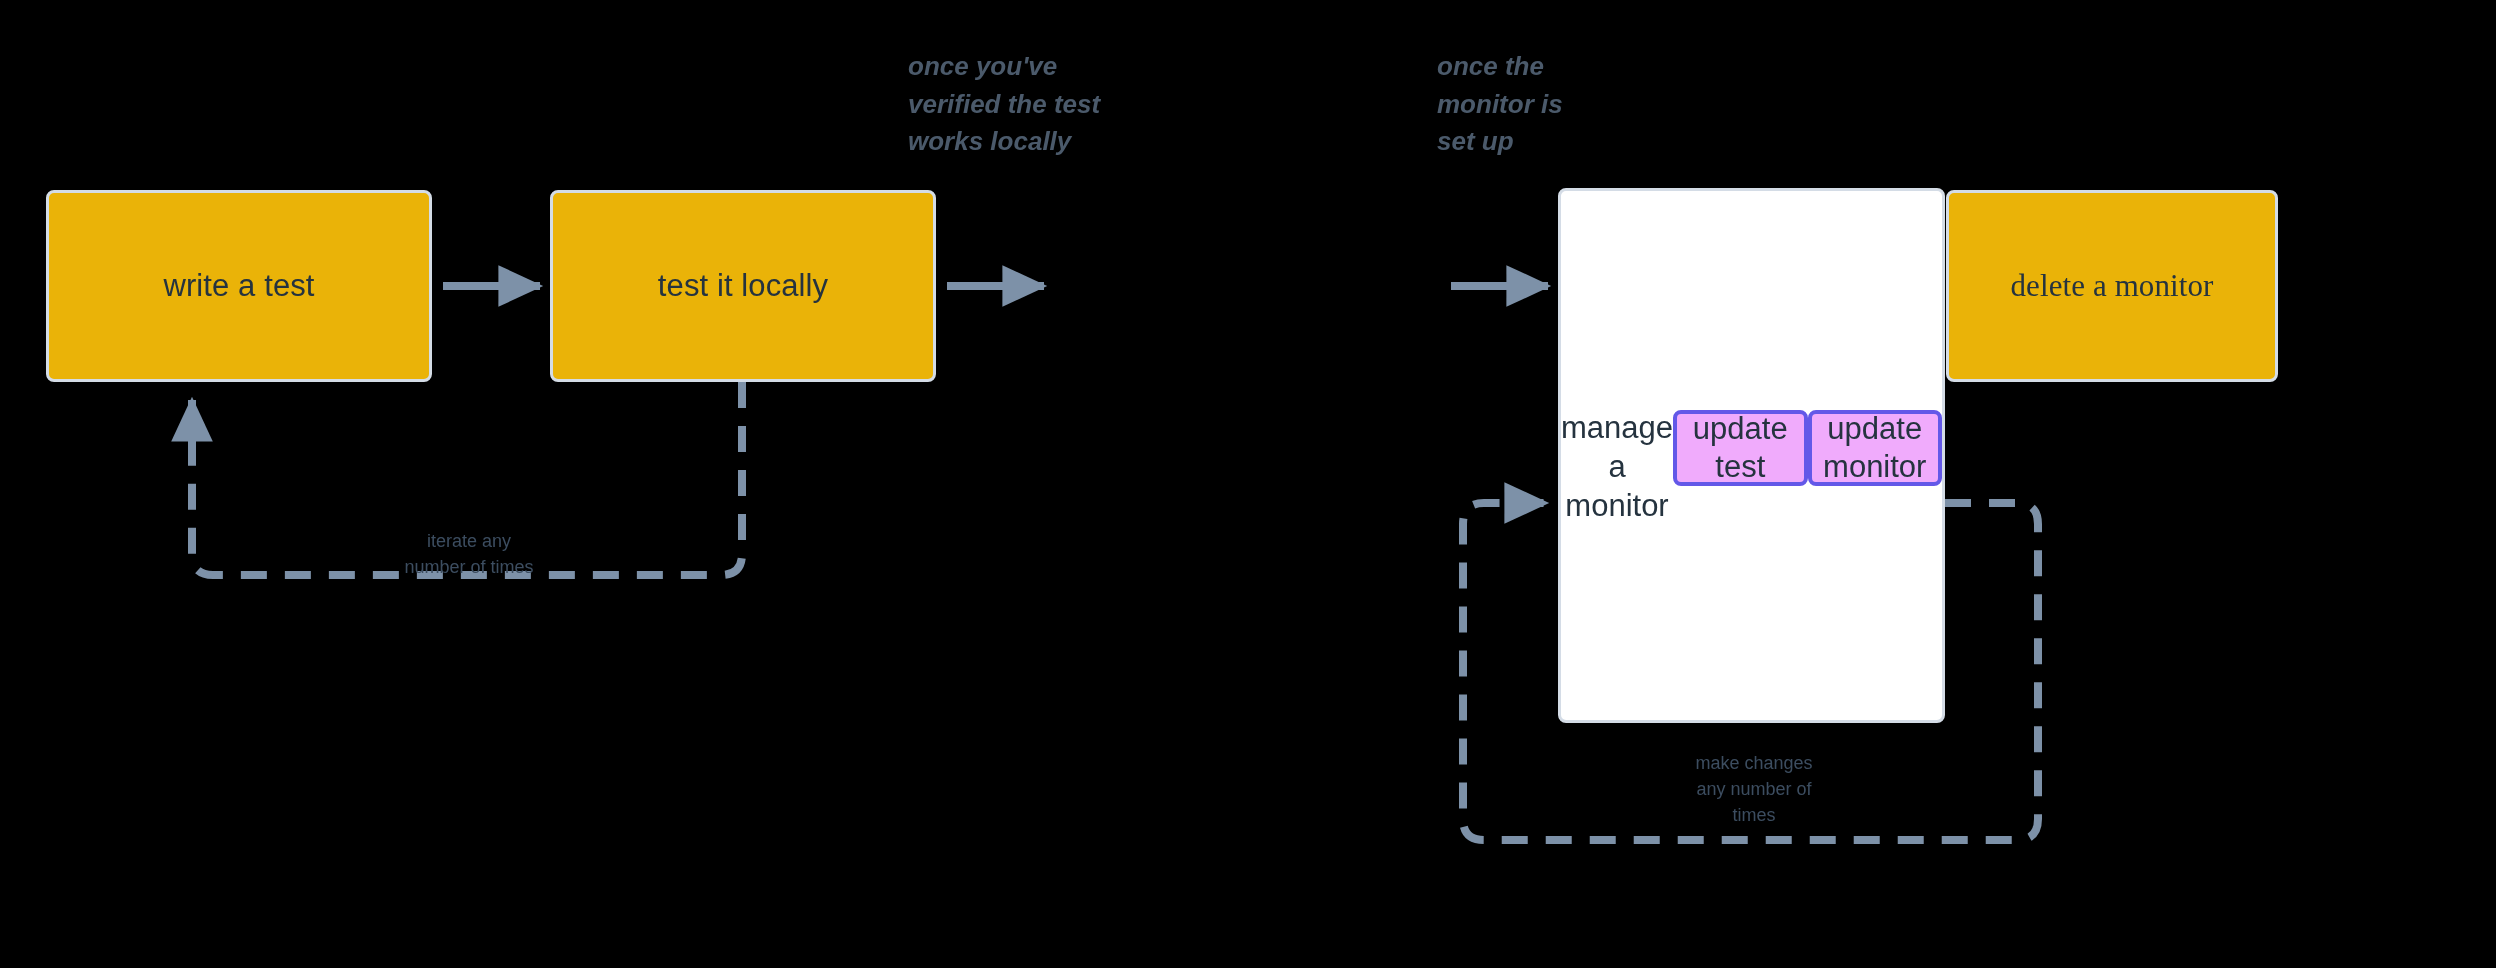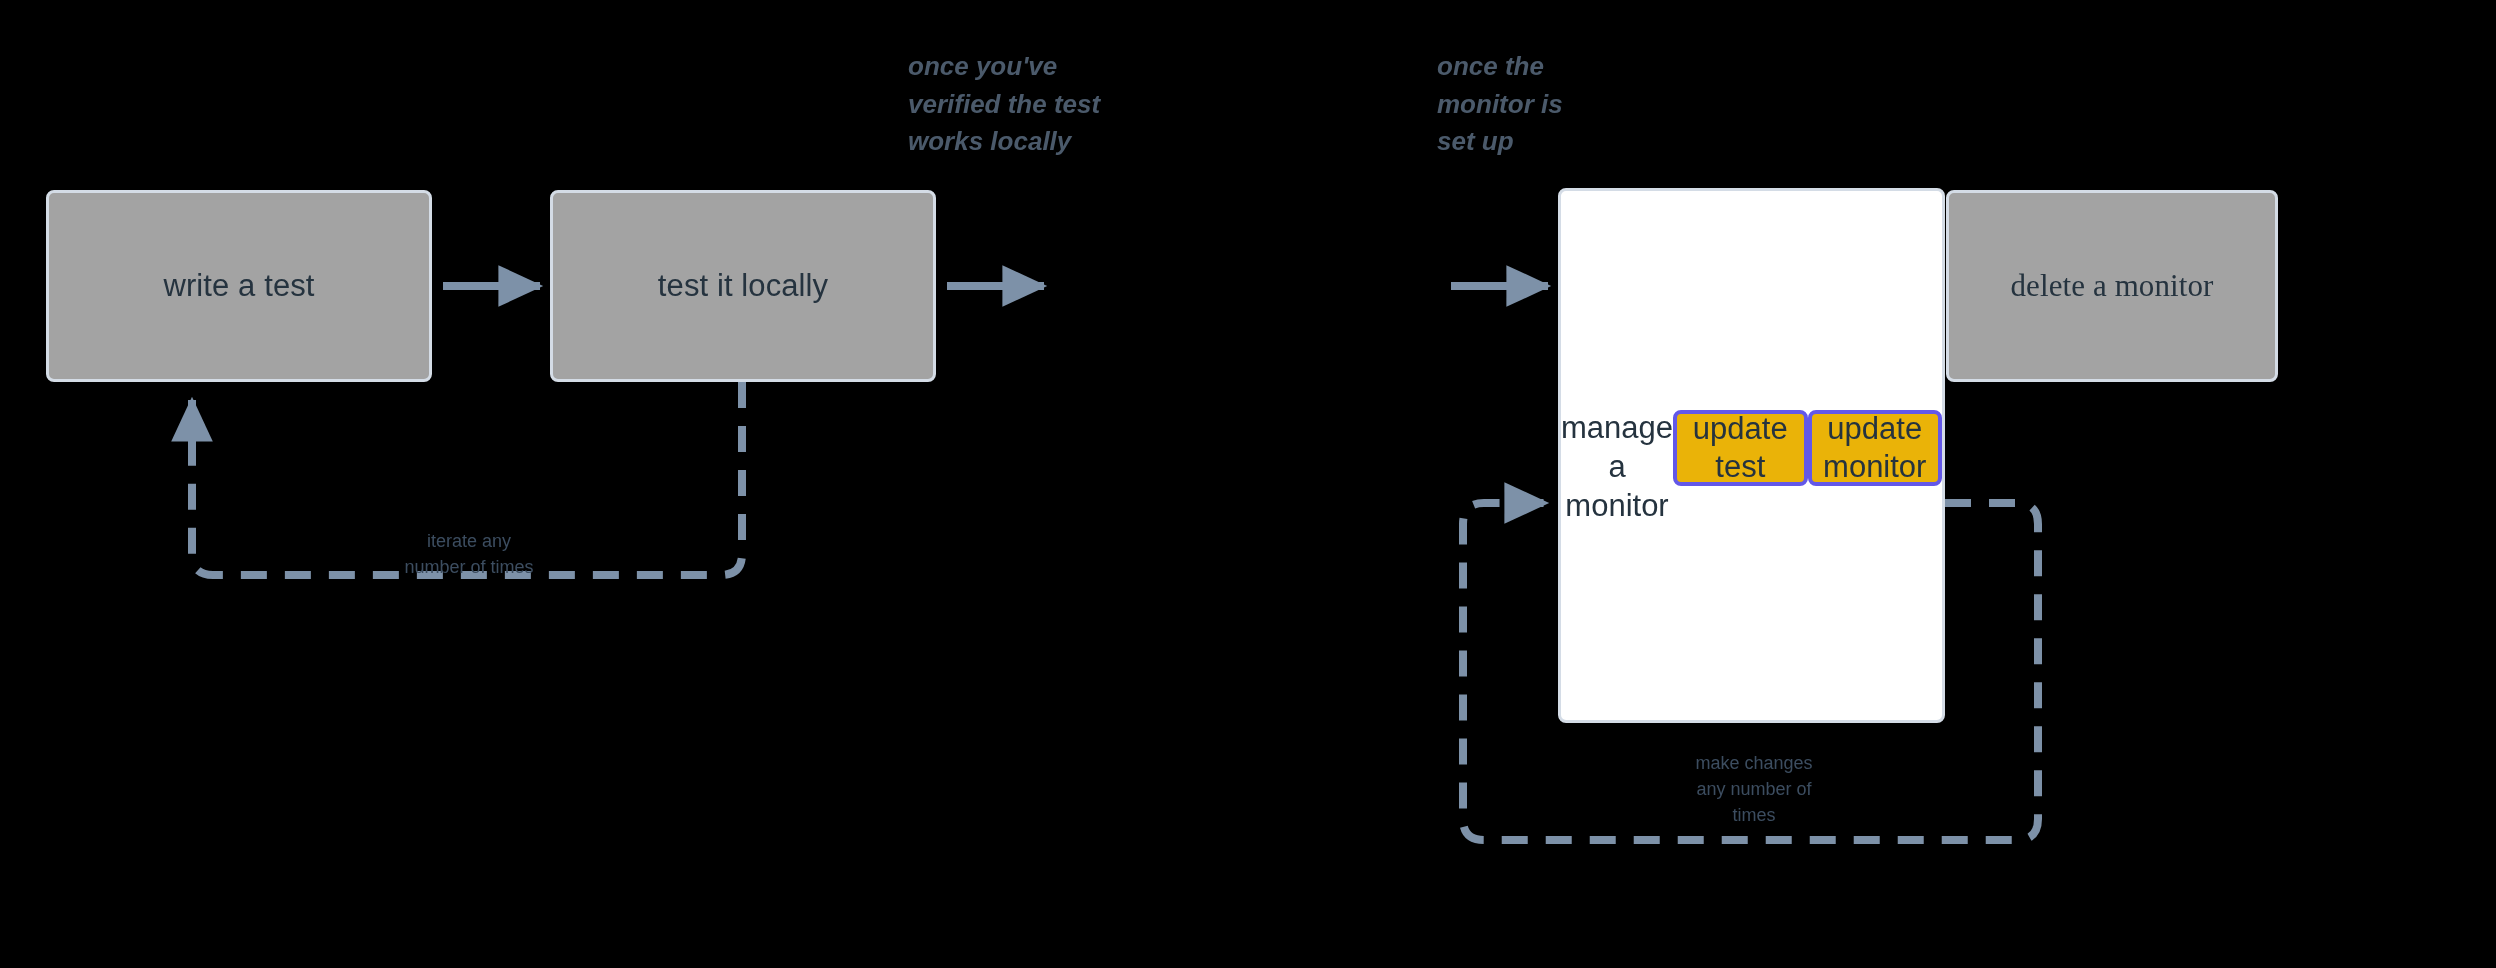--- a/index.html
+++ b/index.html
@@ -18,21 +18,21 @@
   #edges {
     position: absolute;
     left: 0;
     top: 0;
     width: 2496px;
     height: 968px;
     pointer-events: none;
   }
   .node {
     position: absolute;
-    background: #a3a3a3;
+    background: #eab308;
     border: 3px solid #d4dce6;
     border-radius: 8px;
     box-sizing: border-box;
     display: flex;
     align-items: center;
     justify-content: center;
   }
   .node-label {
     color: #25333f;
     font-size: 31px;
@@ -54,21 +54,21 @@
     color: #25333f;
     font-size: 31px;
     line-height: 1.25;
     text-align: center;
     margin-top: 46px;
     margin-bottom: 22px;
   }
   .sub-node {
     width: 344px;
     height: 76px;
-    background: #eab308;
+    background: #f0abfc;
     border: 4px solid #6358e8;
     border-radius: 8px;
     box-sizing: border-box;
     display: flex;
     align-items: center;
     justify-content: center;
     margin-bottom: 16px;
   }
   .sub-label {
     color: #25333f;

